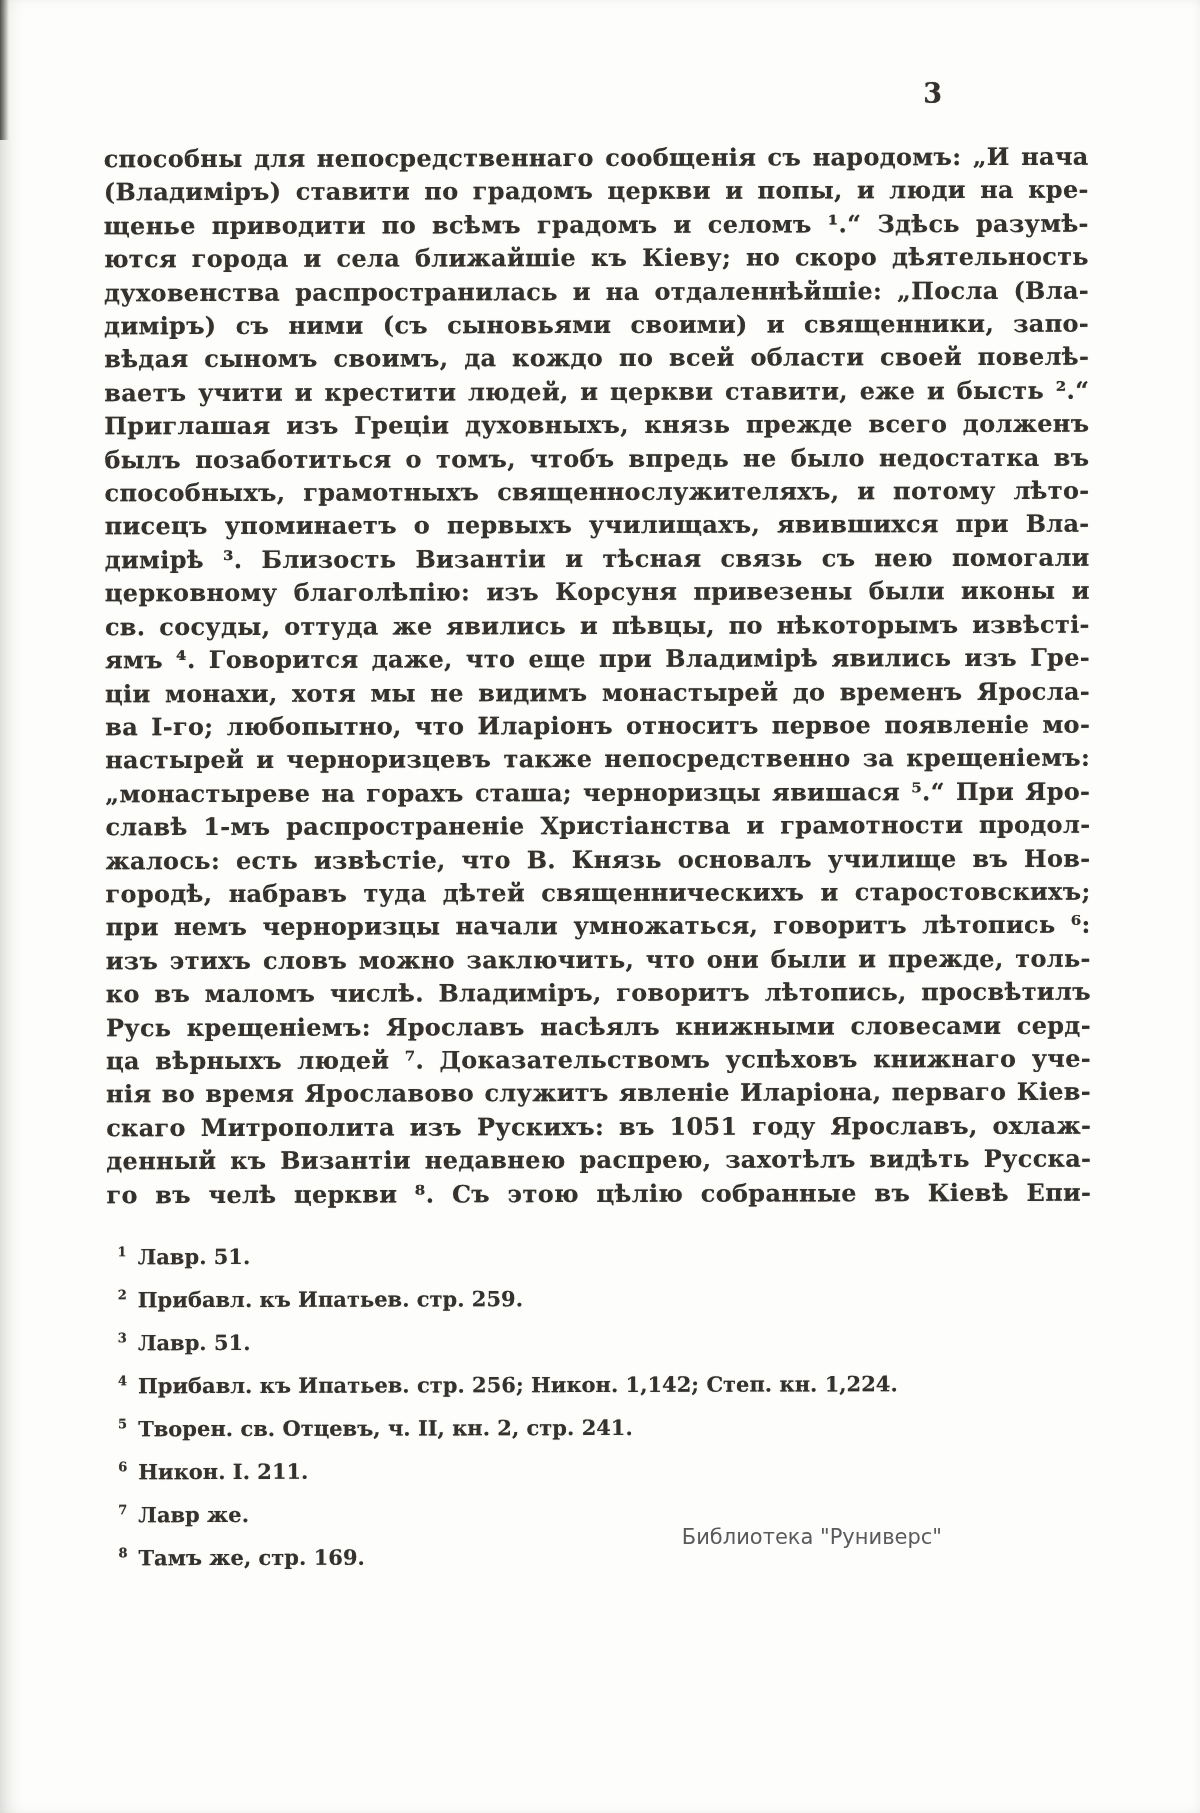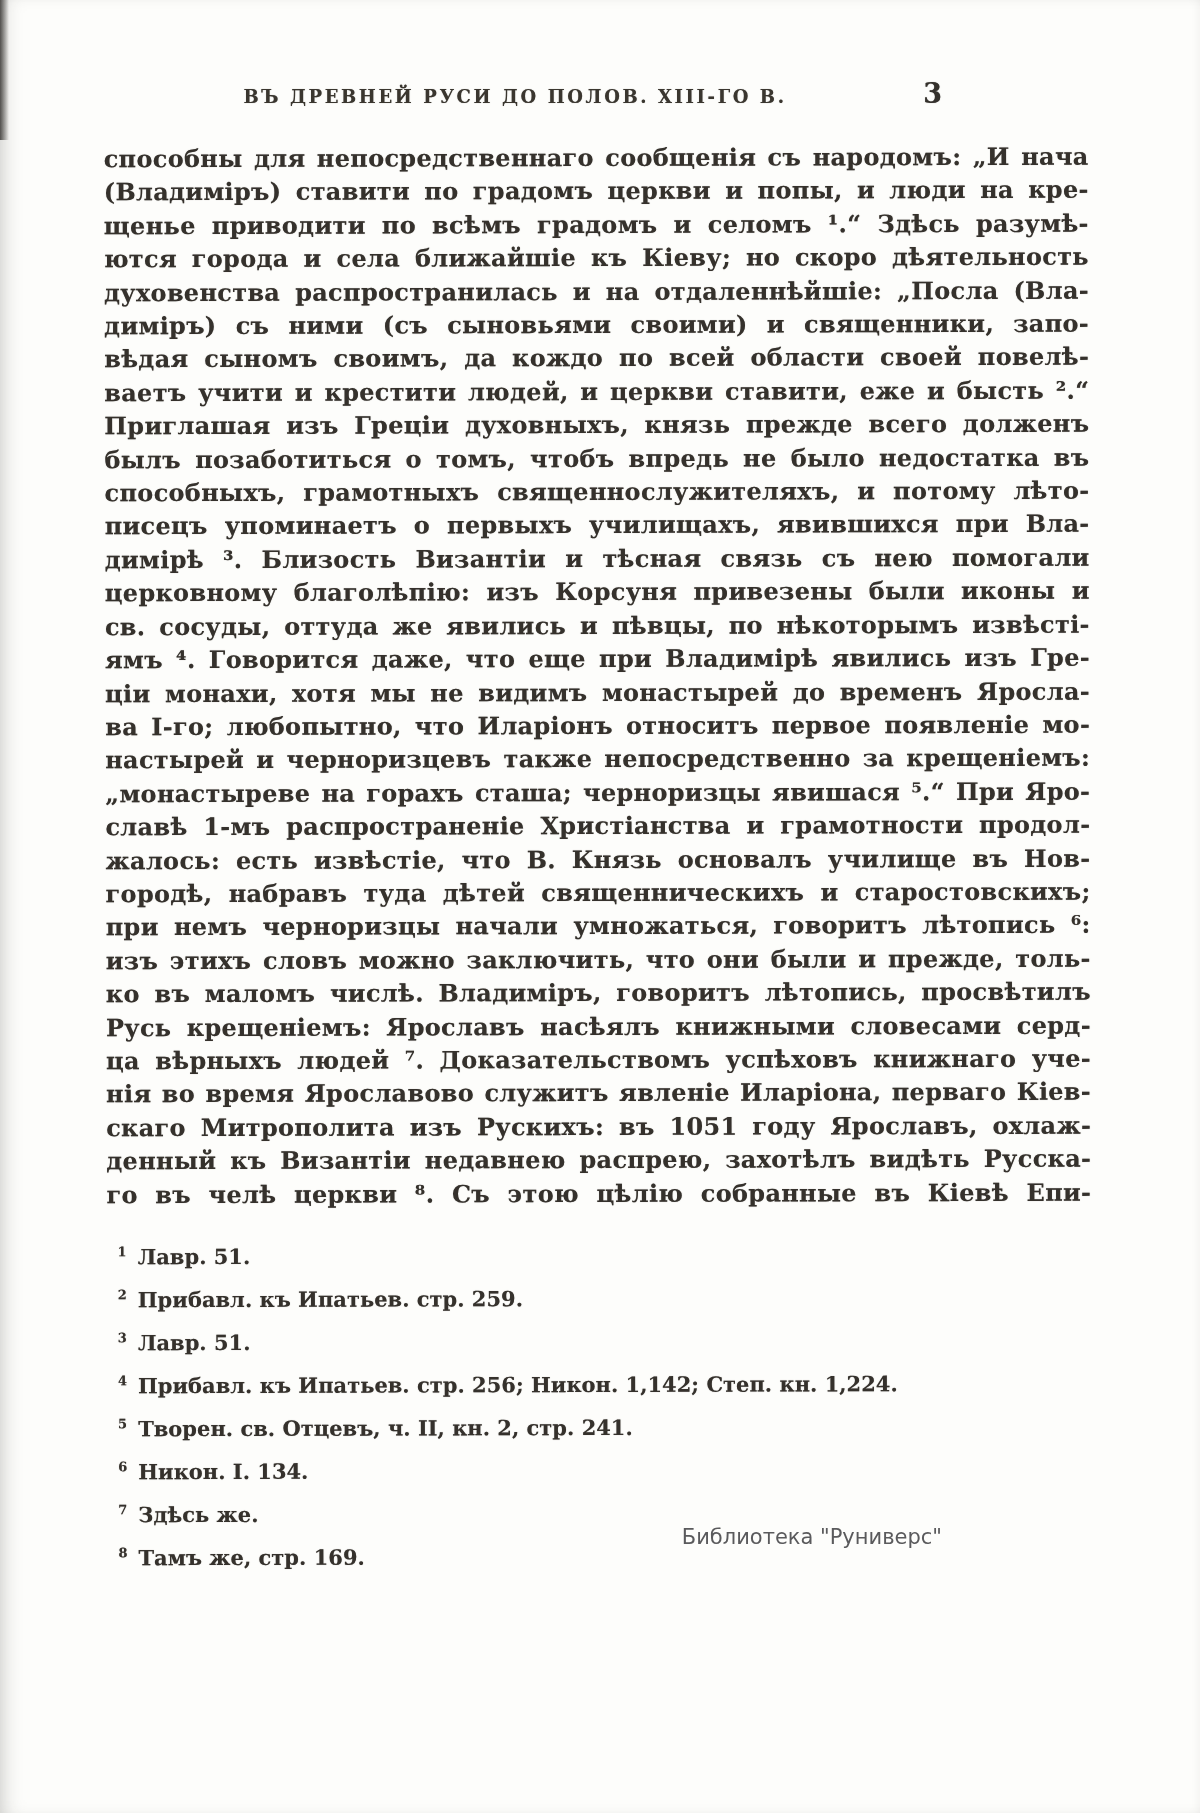--- a/index.html
+++ b/index.html
@@ -98,21 +98,20 @@
   }
 </style>
 </head>
 <body>
 
 <div class="page">
 
   <div class="edge-artifact"></div>
 
   <div class="header">
-    <div class="running-title">ВЪ ДРЕВНЕЙ РУСИ ДО ПОЛОВ. XIII-ГО В.</div>
     <div class="page-number">3</div>
   </div>
 
   <div class="body-block">
 
   <div class="body-line">способны для непосредственнаго сообщенія съ народомъ: „И нача</div>
       <div class="body-line">(Владиміръ) ставити по градомъ церкви и попы, и люди на кре-</div>
       <div class="body-line">щенье приводити по всѣмъ градомъ и селомъ ¹.“ Здѣсь разумѣ-</div>
       <div class="body-line">ются города и села ближайшіе къ Кіеву; но скоро дѣятельность</div>
       <div class="body-line">духовенства распространилась и на отдаленнѣйшіе: „Посла (Вла-</div>
@@ -145,20 +144,20 @@
       <div class="body-line">го въ челѣ церкви ⁸. Съ этою цѣлію собранные въ Кіевѣ Епи-</div>
     </div>
 
   <div class="footnotes">
 
   <div class="footnote"><span class="fn-marker">1</span><span class="fn-text">Лавр. 51.</span></div>
       <div class="footnote"><span class="fn-marker">2</span><span class="fn-text">Прибавл. къ Ипатьев. стр. 259.</span></div>
       <div class="footnote"><span class="fn-marker">3</span><span class="fn-text">Лавр. 51.</span></div>
       <div class="footnote"><span class="fn-marker">4</span><span class="fn-text">Прибавл. къ Ипатьев. стр. 256; Никон. 1,142; Степ. кн. 1,224.</span></div>
       <div class="footnote"><span class="fn-marker">5</span><span class="fn-text">Творен. св. Отцевъ, ч. II, кн. 2, стр. 241.</span></div>
-      <div class="footnote"><span class="fn-marker">6</span><span class="fn-text">Никон. I. 134.</span></div>
-      <div class="footnote"><span class="fn-marker">7</span><span class="fn-text">Здѣсь же.</span></div>
+      <div class="footnote"><span class="fn-marker">6</span><span class="fn-text">Никон. I. 211.</span></div>
+      <div class="footnote"><span class="fn-marker">7</span><span class="fn-text">Лавр же.</span></div>
       <div class="footnote"><span class="fn-marker">8</span><span class="fn-text">Тамъ же, стр. 169.</span></div>
     </div>
 
   <div class="watermark">Библиотека "Руниверс"</div>
 
 </div>
 
 </body></html>

